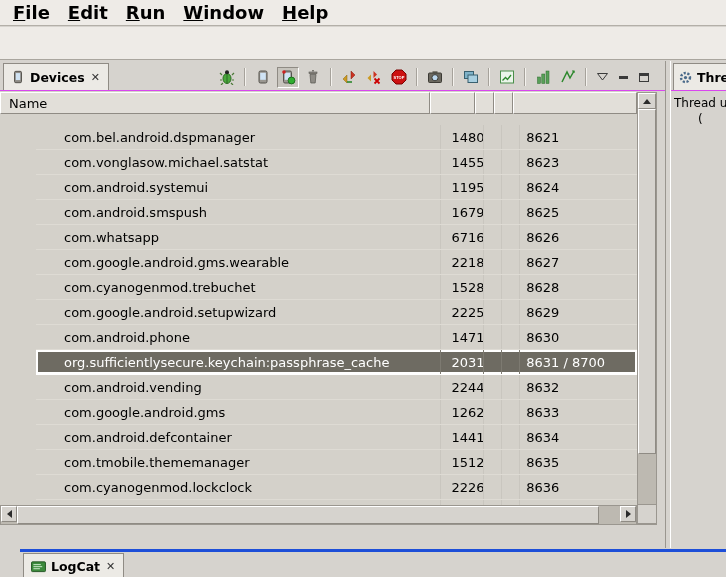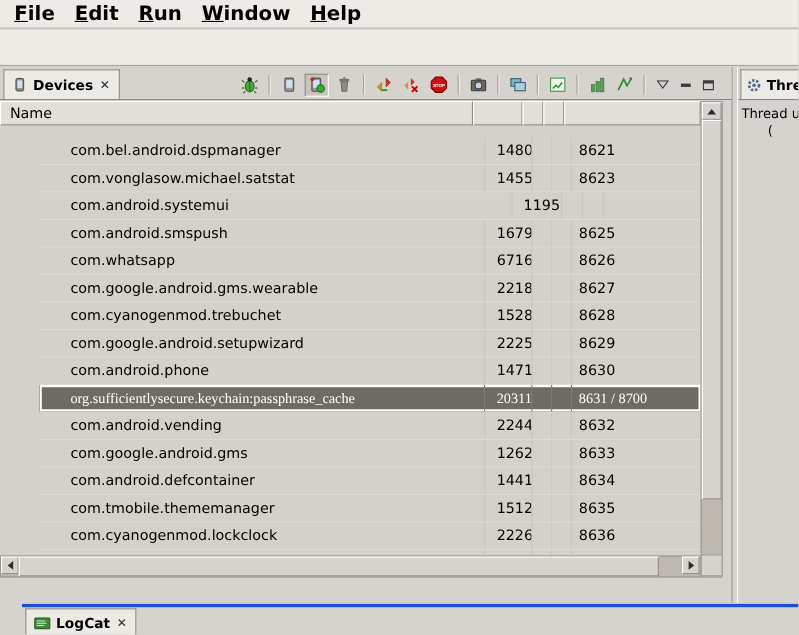--- a/index.html
+++ b/index.html
@@ -65,21 +65,21 @@
   }
   .rows { position:absolute; top:23px; left:0; width:637px; bottom:0; overflow:hidden; }
   .row-spacer { height:11px; }
   .drow { display:flex; height:25px; align-items:center; background:#d4d1ca; border-bottom:1px solid #dedbd4;margin-left:36px; }
   .drow .cell { height:100%; display:flex; align-items:center; border-right:1px solid #c9c6bf; overflow:hidden; white-space:nowrap; }
   .cell.c-name { width:430px; padding-left:28px; }
   .cell.c-pid  { width:45px;  padding-left:10px; }
   .cell.c-b1   { width:19px; }
   .cell.c-b2   { width:19px; }
   .cell.c-port { width:124px; padding-left:6px; border-right:none; }
-  .drow.selected { background:#6e6b62; color:#fff; box-shadow:inset 0 0 0 2px #ffffff; border-bottom:1px solid #fff;font-family:Liberation Serif, serif; }
+  .drow.selected { background:#6e6b62; color:#fff; box-shadow:inset 0 0 0 2px #ffffff; border-bottom:1px solid #fff; }
   .drow.selected .cell { border-right-color:#7d7a71; }
   
   .vscroll {
     position:absolute; top:1px; right:0; width:20px; bottom:0;
     background:#bdb9b1; border:1px solid #9a968f;
   }
   .sb-btn {
     position:absolute; left:0; width:18px; height:16px; background:#d6d3ce;
     border:1px solid; border-color:#ffffff #8f8b84 #8f8b84 #ffffff;
     display:flex; align-items:center; justify-content:center;
@@ -261,20 +261,21 @@
     <div class="cell c-pid">14553</div>
     <div class="cell c-b1"></div>
     <div class="cell c-b2"></div>
     <div class="cell c-port">8623</div>
   </div>
           <div class="drow">
     <div class="cell c-name">com.android.systemui</div>
     <div class="cell c-pid">1195</div>
     <div class="cell c-b1"></div>
     <div class="cell c-b2"></div>
+    <div class="cell c-port">8624</div>
   </div>
           <div class="drow">
     <div class="cell c-name">com.android.smspush</div>
     <div class="cell c-pid">1679</div>
     <div class="cell c-b1"></div>
     <div class="cell c-b2"></div>
     <div class="cell c-port">8625</div>
   </div>
           <div class="drow">
     <div class="cell c-name">com.whatsapp</div>

